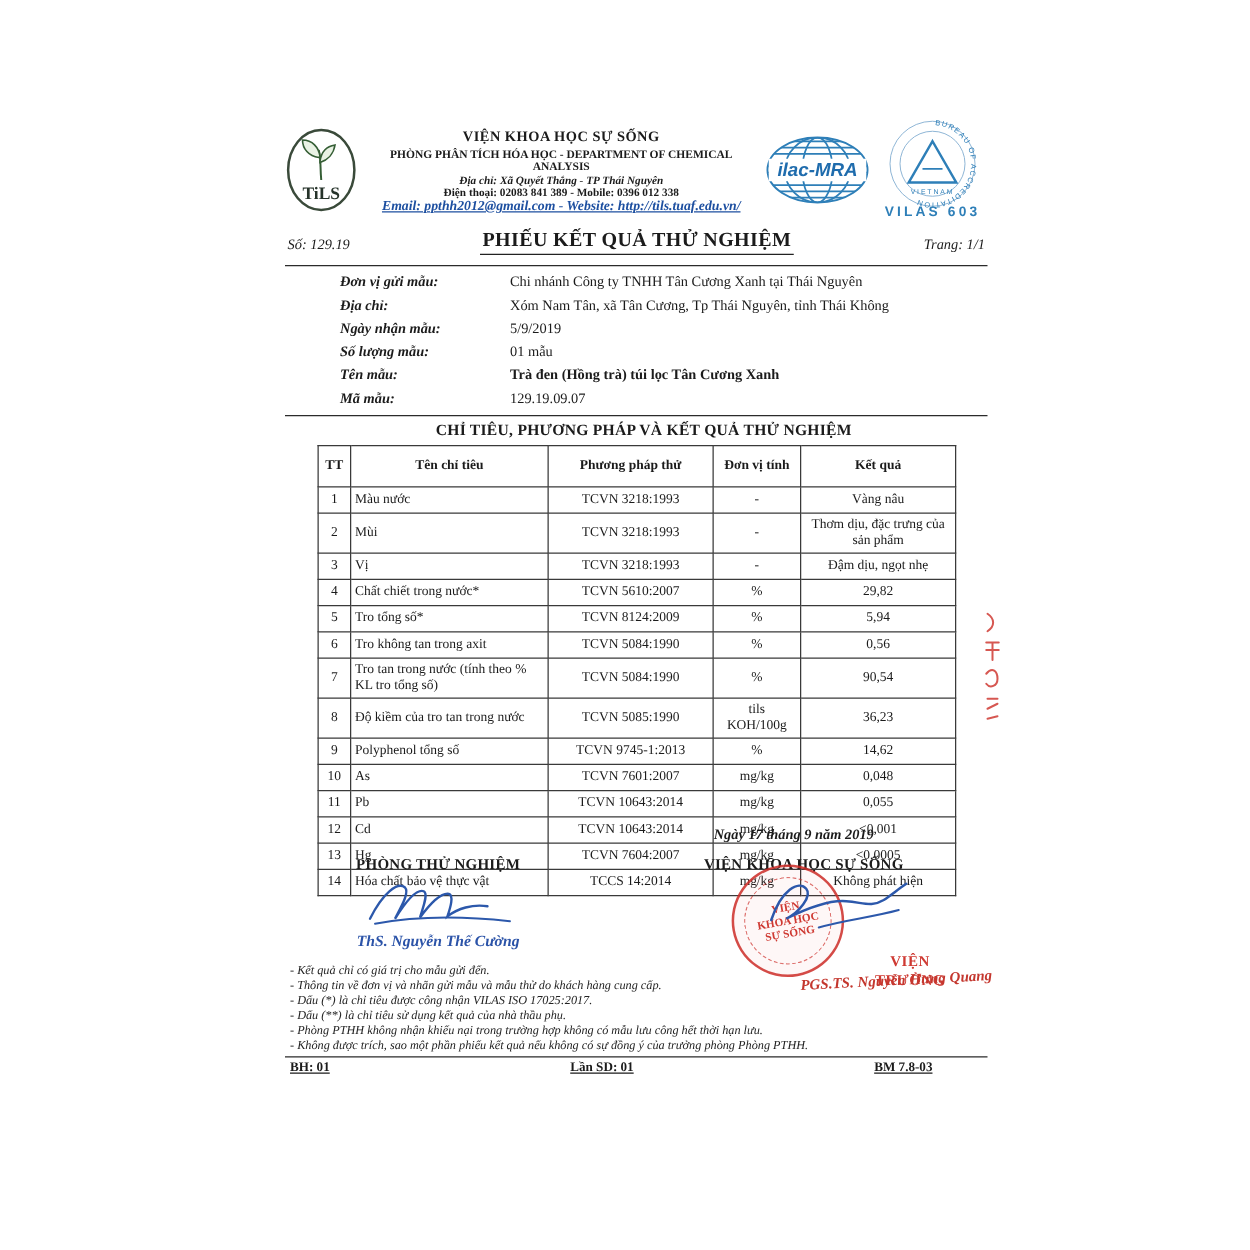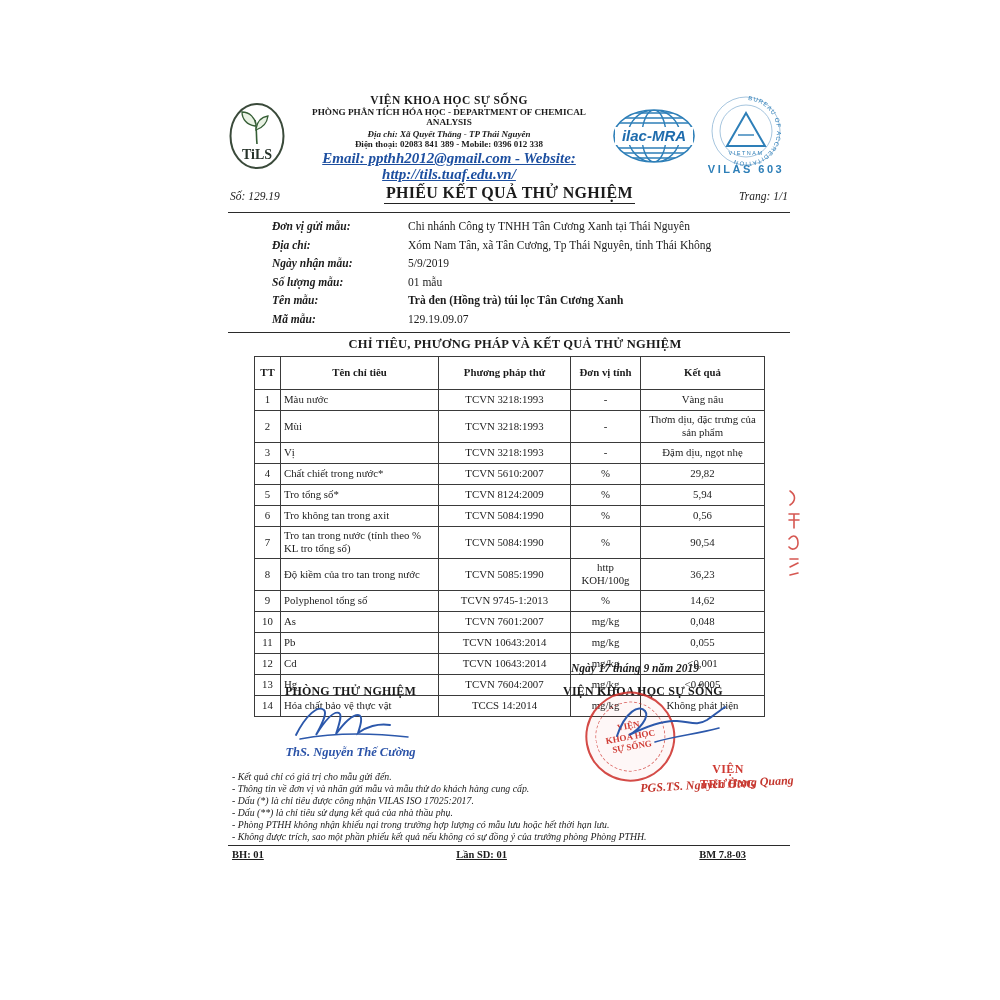--- a/index.html
+++ b/index.html
@@ -9,21 +9,21 @@
   
   .hdr{position:absolute;top:0;left:0;right:0;height:84px;display:flex;align-items:center;gap:6px;}
   .hdr-tils{width:58px;flex:none;}
   .hdr-center{flex:1;text-align:center;line-height:1.08;}
   .hdr-ilac{width:84px;flex:none;}
   .hdr-vilas{width:88px;flex:none;margin-top:-2px;}
   .h-l1{font-weight:bold;font-size:11.5px;letter-spacing:.4px;}
   .h-l2{font-weight:bold;font-size:9.2px;margin-top:2px;}
   .h-l3{font-weight:bold;font-style:italic;font-size:9px;margin-top:2px;}
   .h-l4{font-weight:bold;font-size:9px;}
-  .h-l5{font-weight:bold;font-style:italic;font-size:15px;color:#1d4fa0;text-decoration:underline;}
+  .h-l5{font-weight:bold;font-style:italic;font-size:11px;color:#1d4fa0;text-decoration:underline;}
 
   
   .titlebar{position:absolute;top:88px;left:2px;right:2px;display:flex;justify-content:space-between;align-items:flex-end;}
   .doc-number,.doc-page{font-style:italic;font-size:11.5px;padding-bottom:2px;}
   .doc-title{font-weight:bold;font-size:16px;letter-spacing:.3px;border-bottom:1.4px solid #222;padding:0 2px 1px;}
   .hr{position:absolute;left:0;right:0;border-top:1.6px solid #2b2b2b;height:0;}
   .hr1{top:116px;} .hr2{top:236px;} .hr3{top:749px;}
 
   
   .info{position:absolute;top:121px;left:4px;right:0;font-size:11.5px;}
@@ -220,21 +220,21 @@
             <td class="c0">7</td>
             <td class="c1">Tro tan trong nước (tính theo % KL tro tổng số)</td>
             <td class="c2">TCVN 5084:1990</td>
             <td class="c3">%</td>
             <td class="c4">90,54</td>
           </tr>
           <tr>
             <td class="c0">8</td>
             <td class="c1">Độ kiềm của tro tan trong nước</td>
             <td class="c2">TCVN 5085:1990</td>
-            <td class="c3">http KOH/100g</td>
+            <td class="c3">tils KOH/100g</td>
             <td class="c4">36,23</td>
           </tr>
           <tr>
             <td class="c0">9</td>
             <td class="c1">Polyphenol tổng số</td>
             <td class="c2">TCVN 9745-1:2013</td>
             <td class="c3">%</td>
             <td class="c4">14,62</td>
           </tr>
           <tr>
@@ -305,21 +305,21 @@
     </svg>
     <div class="role-red">VIỆN TRƯỞNG</div>
     <div class="name-red">PGS.TS. Nguyễn Hưng Quang</div>
   </div>
 
   <div class="footnotes">
     <div>- Kết quả chỉ có giá trị cho mẫu gửi đến.</div>
     <div>- Thông tin về đơn vị và nhãn gửi mẫu và mẫu thử do khách hàng cung cấp.</div>
     <div>- Dấu (*) là chỉ tiêu được công nhận VILAS ISO 17025:2017.</div>
     <div>- Dấu (**) là chỉ tiêu sử dụng kết quả của nhà thầu phụ.</div>
-    <div>- Phòng PTHH không nhận khiếu nại trong trường hợp lượng có mẫu lưu hoặc hết thời hạn lưu.</div>
+    <div>- Phòng PTHH không nhận khiếu nại trong trường hợp không có mẫu lưu công hết thời hạn lưu.</div>
     <div>- Không được trích, sao một phần phiếu kết quả nếu không có sự đồng ý của trưởng phòng Phòng PTHH.</div>
   </div>
 
   <div class="hr hr3"></div>
   <div class="footer">
     <span>BH: 01</span>
     <span>Lần SD: 01</span>
     <span>BM 7.8-03</span>
   </div>
 </div>

